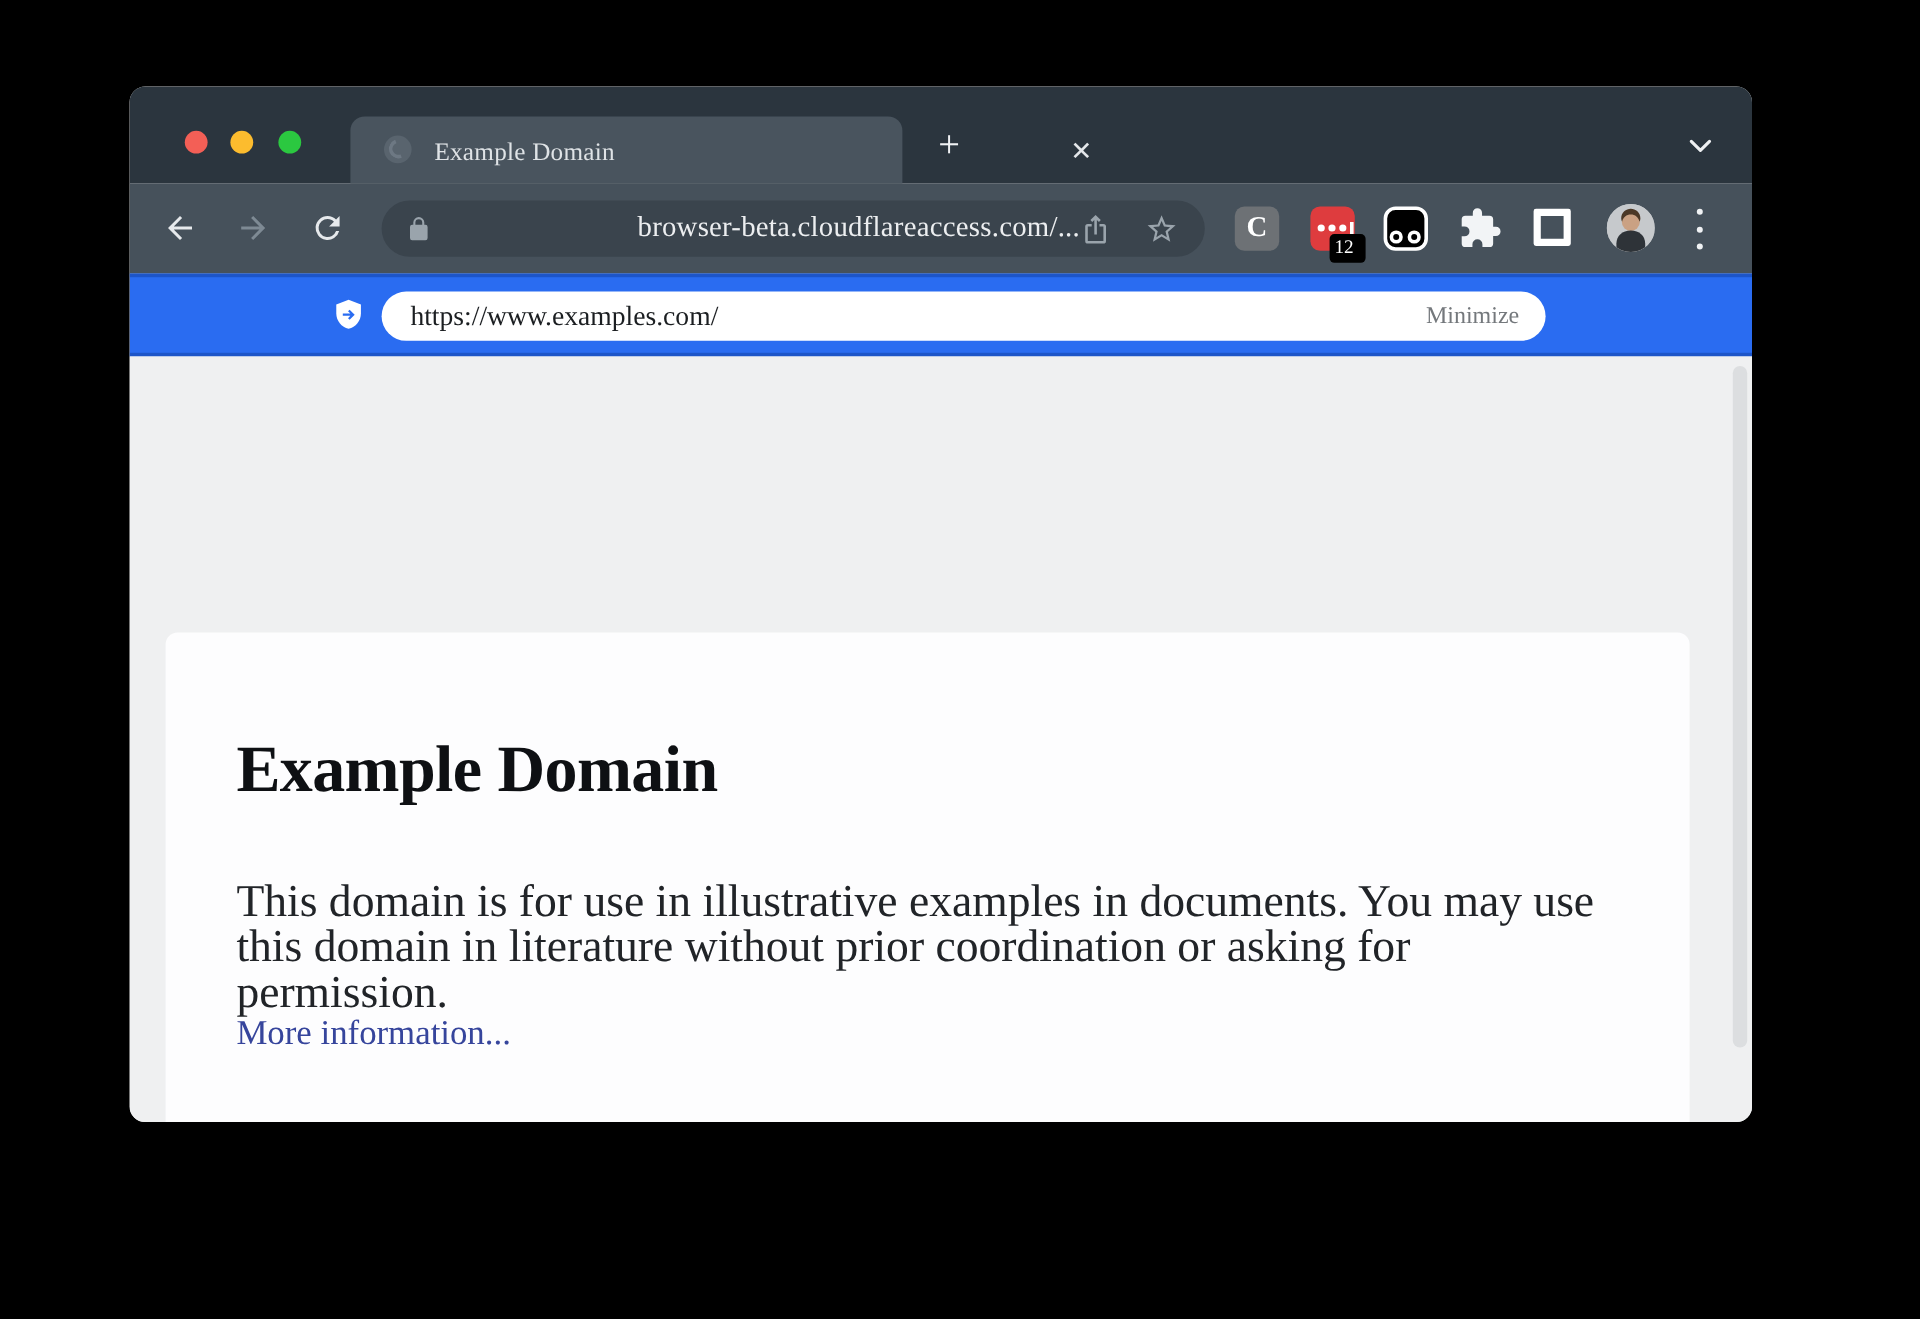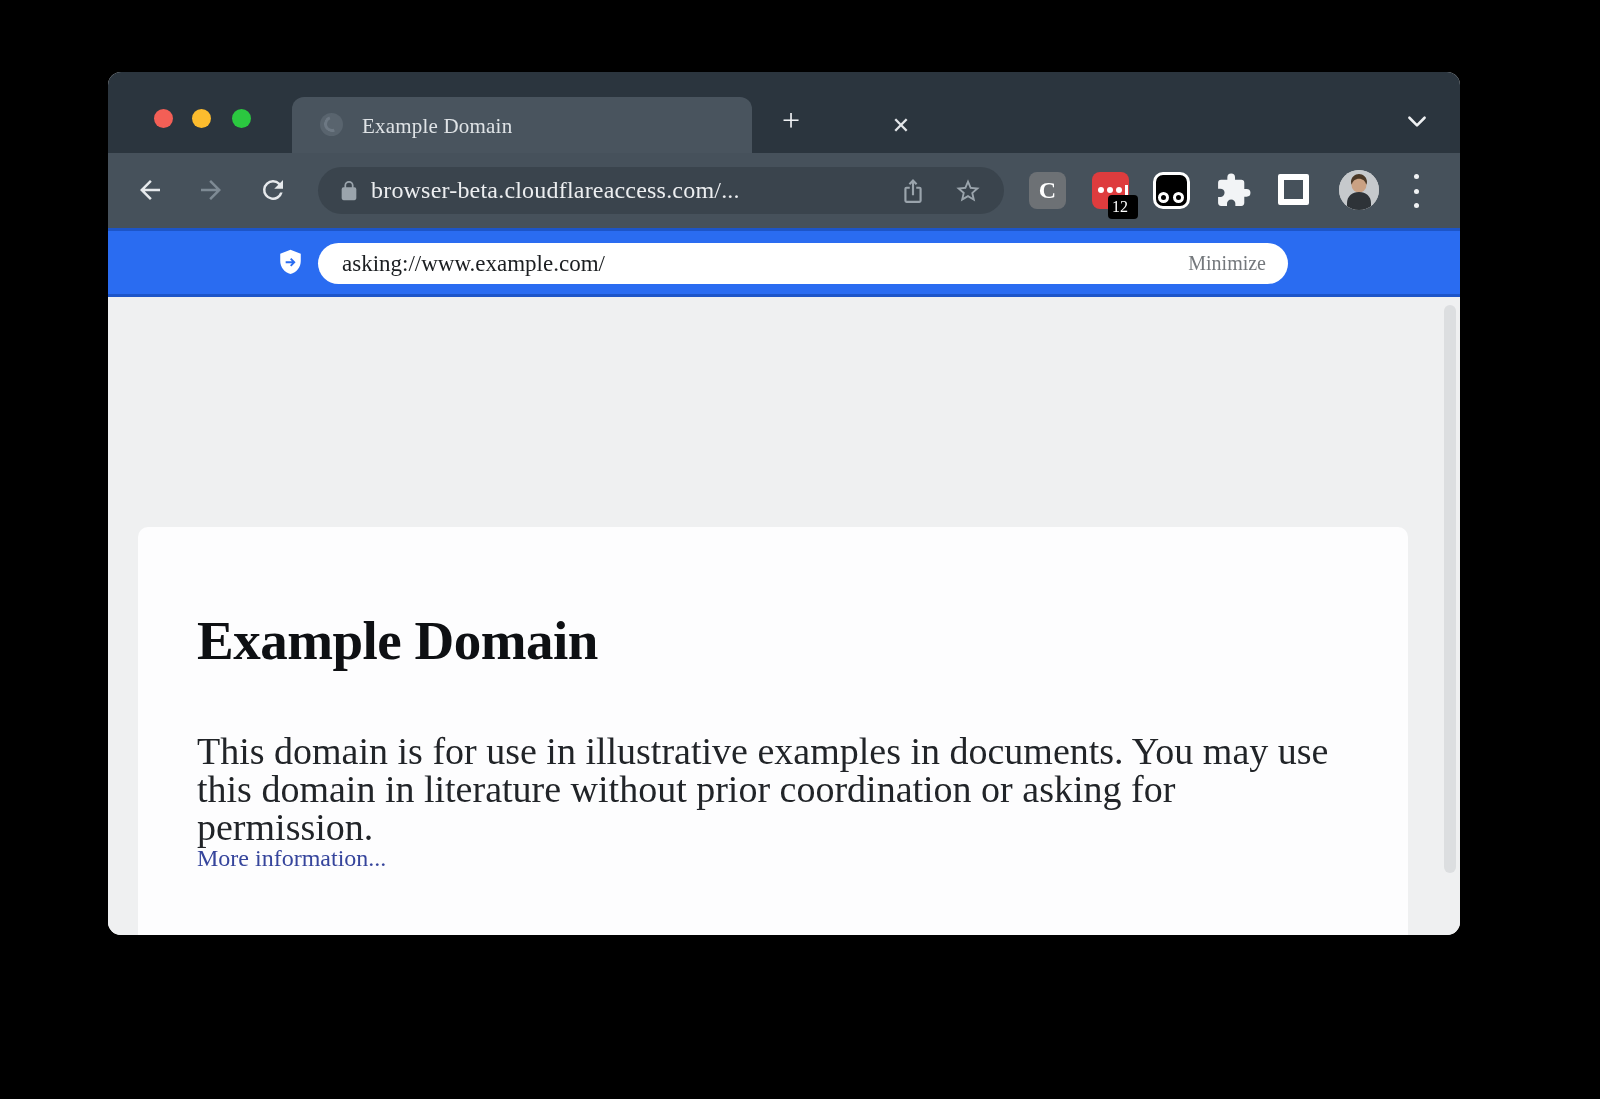--- a/index.html
+++ b/index.html
@@ -28,21 +28,21 @@
   #tab-close{position:absolute;left:596px;top:16px;width:26px;height:26px;color:#e4e7ea;
     font-size:22px;line-height:26px;text-align:center;cursor:pointer;}
   #new-tab{position:absolute;left:666px;top:32px;width:34px;height:34px;color:#f0f2f4;
     font-size:32px;line-height:32px;text-align:center;font-weight:300;cursor:pointer;}
   #tab-search{position:absolute;right:30px;top:36px;width:26px;height:26px;}
 
   
   #toolbar{position:absolute;left:0;top:81px;width:1352px;height:75px;background:#46515b;}
   .tool-ic{position:absolute;top:20px;width:34px;height:34px;display:flex;align-items:center;justify-content:center;}
   #omnibox{position:absolute;left:210px;top:14px;width:686px;height:47px;background:#3a444d;
-    border-radius:24px;display:flex;align-items:center;}
+    border-radius:24px;display:flex;align-items:center;text-align:right;}
   #omni-lock{margin-left:20px;width:22px;height:22px;flex:none;}
   #omni-url{margin-left:11px;color:#eceef0;font-size:24px;font-weight:500;letter-spacing:.2px;
     white-space:nowrap;overflow:hidden;flex:1;}
   #omni-share{width:26px;height:26px;flex:none;margin-right:28px;}
   #omni-star{width:28px;height:28px;flex:none;margin-right:22px;}
 
   .ext{position:absolute;top:19px;width:37px;height:37px;border-radius:8px;}
   #ext-c{left:921px;background:#6d7175;color:#fff;font-size:24px;font-weight:600;
     text-align:center;line-height:37px;}
   #ext-red{left:984px;background:#de3c3e;}
@@ -74,21 +74,21 @@
   #iso-min{margin-right:22px;font-size:20px;color:#74787c;white-space:nowrap;cursor:pointer;text-align:center;}
 
   
   #viewport{position:absolute;left:0;top:225px;width:1352px;height:638px;background:#eff0f1;}
   #card{position:absolute;left:30px;top:230px;width:1270px;height:462px;background:#fdfdfe;
     border-radius:10px;}
   #page-h1{position:absolute;left:59px;top:82px;font-size:55px;font-weight:bold;color:#0e1013;
     letter-spacing:-.5px;margin:0;}
   #page-p{position:absolute;left:59px;top:205px;width:1150px;font-size:38px;line-height:38px;
     color:#212428;margin:0;}
-  #page-link{position:absolute;left:59px;top:318px;font-size:24px;color:#36459c;
+  #page-link{position:absolute;left:59px;top:318px;font-size:29px;color:#36459c;
     text-decoration:none;cursor:pointer;}
   #scrollbar{position:absolute;left:1336px;top:8px;width:12px;height:568px;background:#dcdee0;
     border-radius:6px;}
 </style>
 </head>
 <body>
 
 <div id="window">
 
   <div id="tabstrip">
@@ -191,21 +191,21 @@
   </div>
 
   <div id="bluebar">
     <span id="shield">
       <svg width="29" height="29" viewBox="0 0 24 24">
         <path d="M12 1.5l8.5 3.2v6.1c0 5.2-3.6 9.6-8.5 10.7-4.9-1.1-8.5-5.5-8.5-10.7V4.7L12 1.5z" fill="#fff"></path>
         <path d="M8 11h5.2l-1.6-1.6 1.1-1.1 3.5 3.5-3.5 3.5-1.1-1.1 1.6-1.6H8V11z" fill="#2a6cf1"></path>
       </svg>
     </span>
     <div id="iso-input">
-      <span id="iso-url">asking://www.example.com/</span>
+      <span id="iso-url">https://www.examples.com/</span>
       <span id="iso-min">Minimize</span>
     </div>
   </div>
 
   <div id="viewport">
     <div id="card">
       <h1 id="page-h1">Example Domain</h1>
       <p id="page-p">This domain is for use in illustrative examples in documents. You may use this domain in literature without prior coordination or asking for permission.</p>
       <a id="page-link">More information...</a>
     </div>

